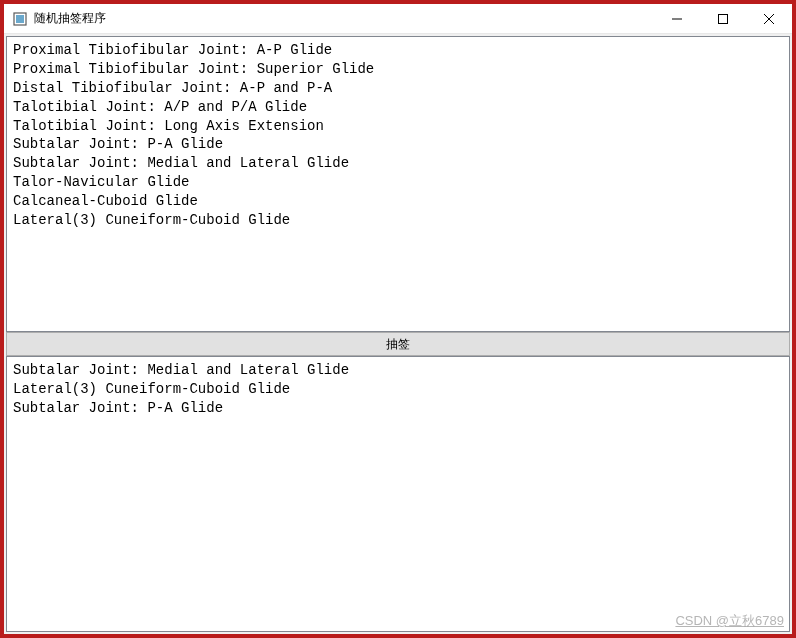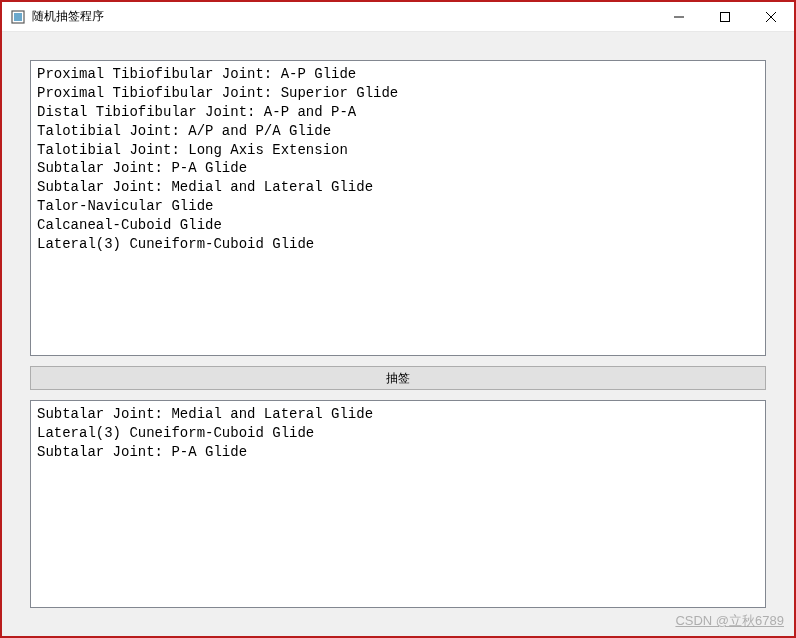--- a/index.html
+++ b/index.html
@@ -11,21 +11,21 @@
       font-family: "Microsoft YaHei", "SimSun", Arial, sans-serif;
       background: #f0f0f0;
       width: 796px;
       height: 638px;
       overflow: hidden;
     }
     .window {
       width: 796px;
       height: 638px;
       background: #ffffff;
-      border: 2px solid #b91c1c;
+      border: 4px solid #b91c1c;
       display: flex;
       flex-direction: column;
     }
     .titlebar {
       height: 30px;
       background: #ffffff;
       display: flex;
       align-items: center;
       padding: 0 0 0 8px;
       border-bottom: 1px solid #e8e8e8;
@@ -60,24 +60,24 @@
       background: transparent;
       border: none;
       cursor: pointer;
     }
     .ctrl-btn svg {
       width: 10px;
       height: 10px;
     }
     .content {
       flex: 1;
-      padding: 28px;
+      padding: 2px;
       display: flex;
       flex-direction: column;
-      gap: 10px;
+      gap: 0;
       background: #f0f0f0;
     }
     .text-panel {
       border: 1px solid #828790;
       background: #ffffff;
       padding: 4px 6px;
       font-family: "SimSun", "NSimSun", "Courier New", monospace;
       font-size: 14px;
       line-height: 1.35;
       color: #000000;

